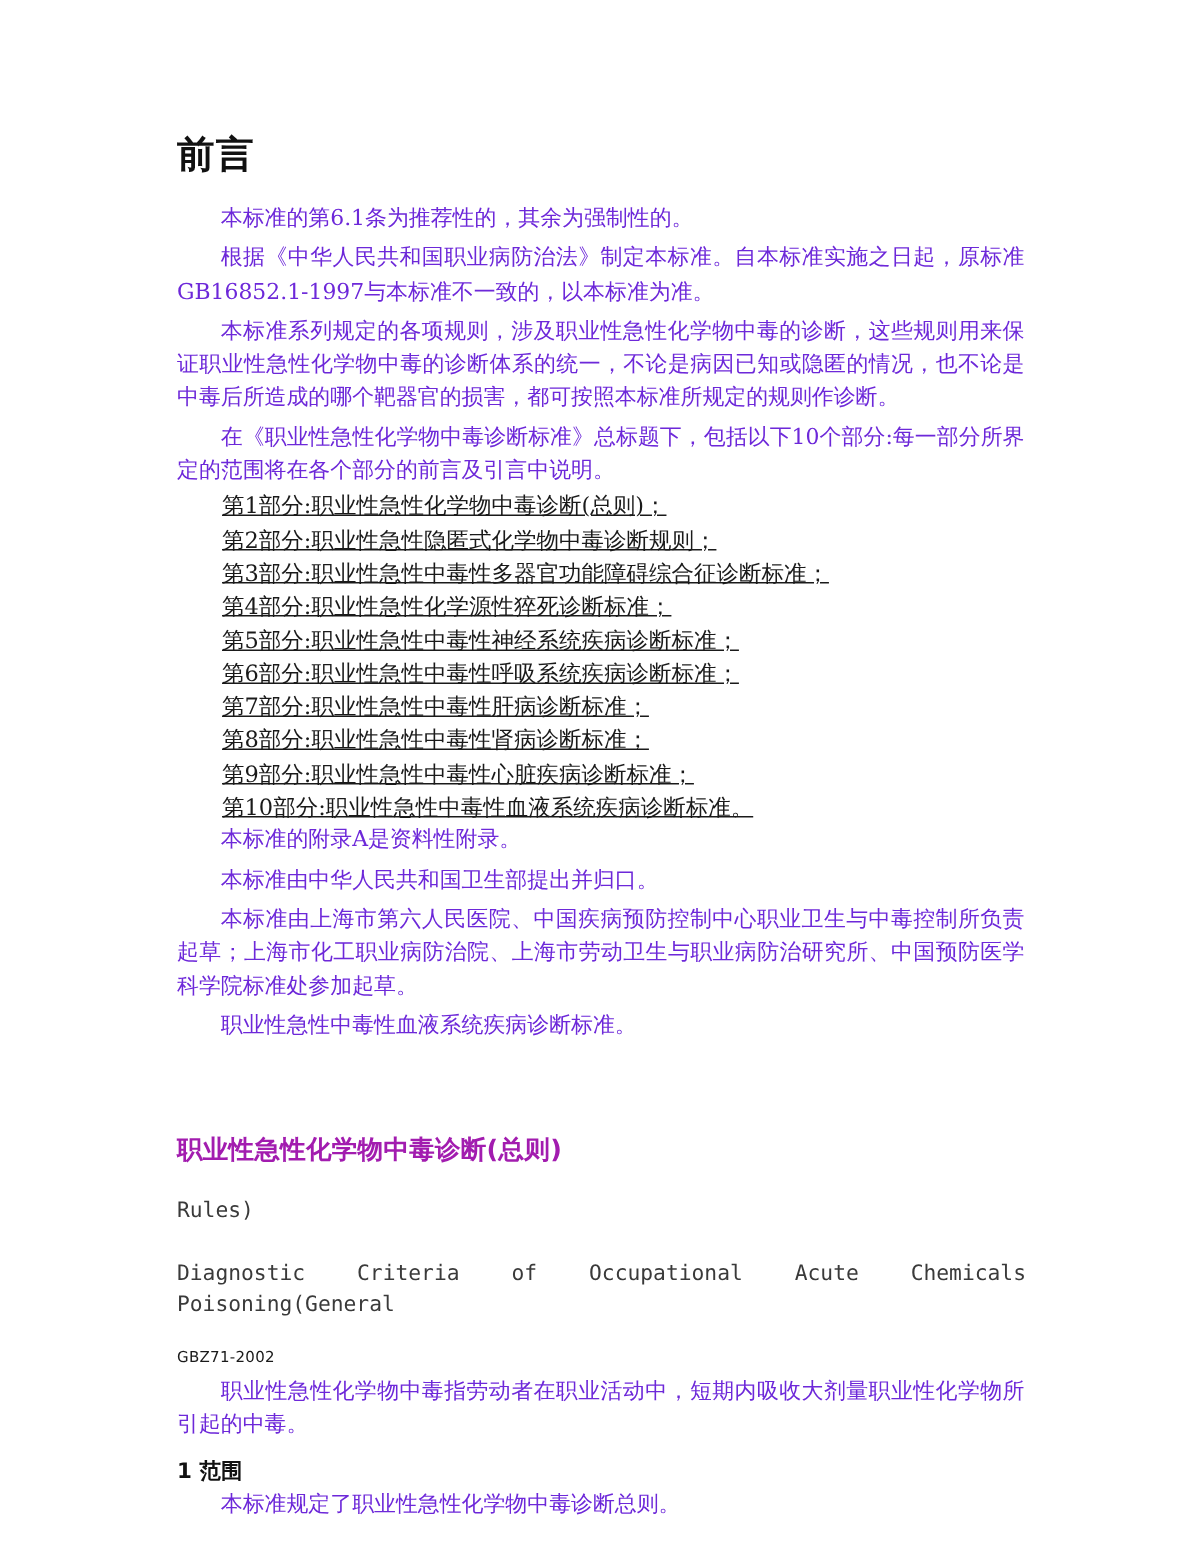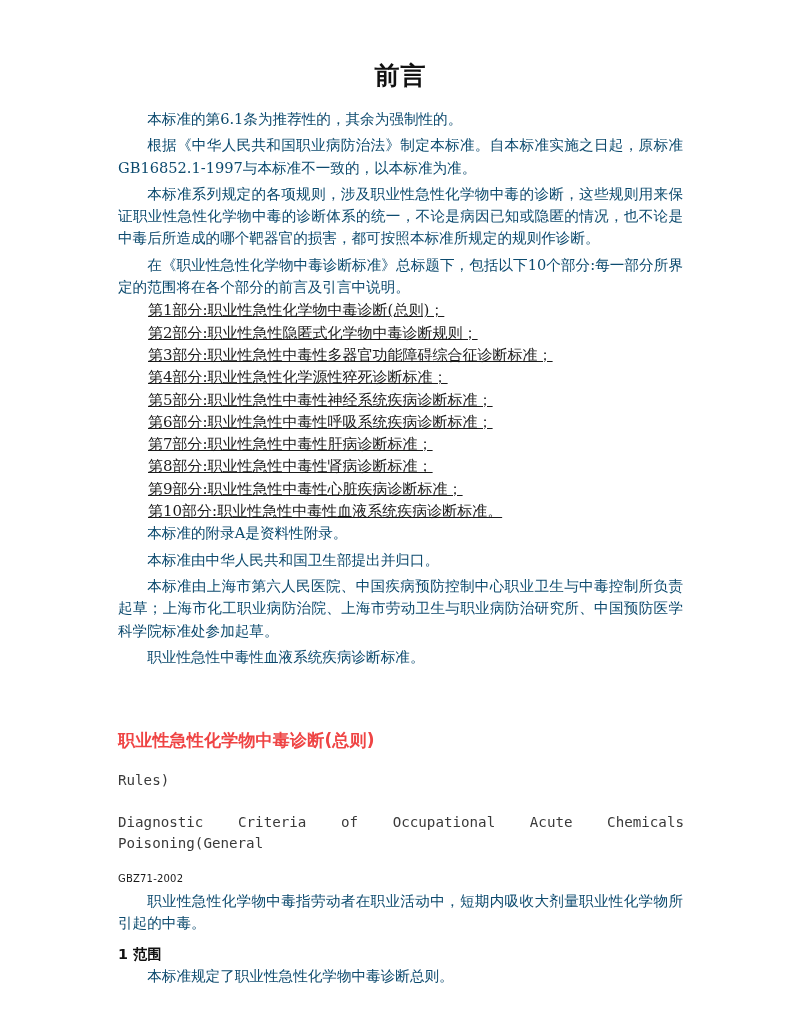--- a/index.html
+++ b/index.html
@@ -24,34 +24,33 @@
   }
 
   
   .doc-title {
     font-family: "DejaVu Sans", sans-serif;
     font-weight: bold;
     font-size: 25px;
     line-height: 30px;
     letter-spacing: 1px;
     margin: 0;
-    padding-top: 61px;
+    padding-top: 88px;
     color: #111;
-    text-align: center;
   }
 
   
   .para {
     font-size: 14.6px;
     line-height: 22.3px;
     text-align: justify;
     text-justify: inter-ideograph;
     margin: 0;
     text-indent: 2em;
-    color: #0c4a6e;
+    color: #6d28d9;
   }
   .para.first { margin-top: 17px; }
   .para + .para { margin-top: 4px; }
 
   
   .parts-list {
     list-style: none;
     margin: 1px 0 0 0;
     padding: 0;
   }
@@ -68,21 +67,21 @@
   
   .section-gap { height: 60px; }
 
   .std-title-cn {
     font-family: "DejaVu Sans", sans-serif;
     font-weight: bold;
     font-size: 17px;
     line-height: 24px;
     letter-spacing: 0.2px;
     margin: 0;
-    color: #ef4444;
+    color: #a21caf;
   }
   .std-title-en {
     font-family: "DejaVu Sans Mono", monospace;
     font-size: 14.2px;
     line-height: 21px;
     margin: 18px 0 0 0;
     text-align: justify;
     color: #3a3a3a;
     width: 566px;
   }

